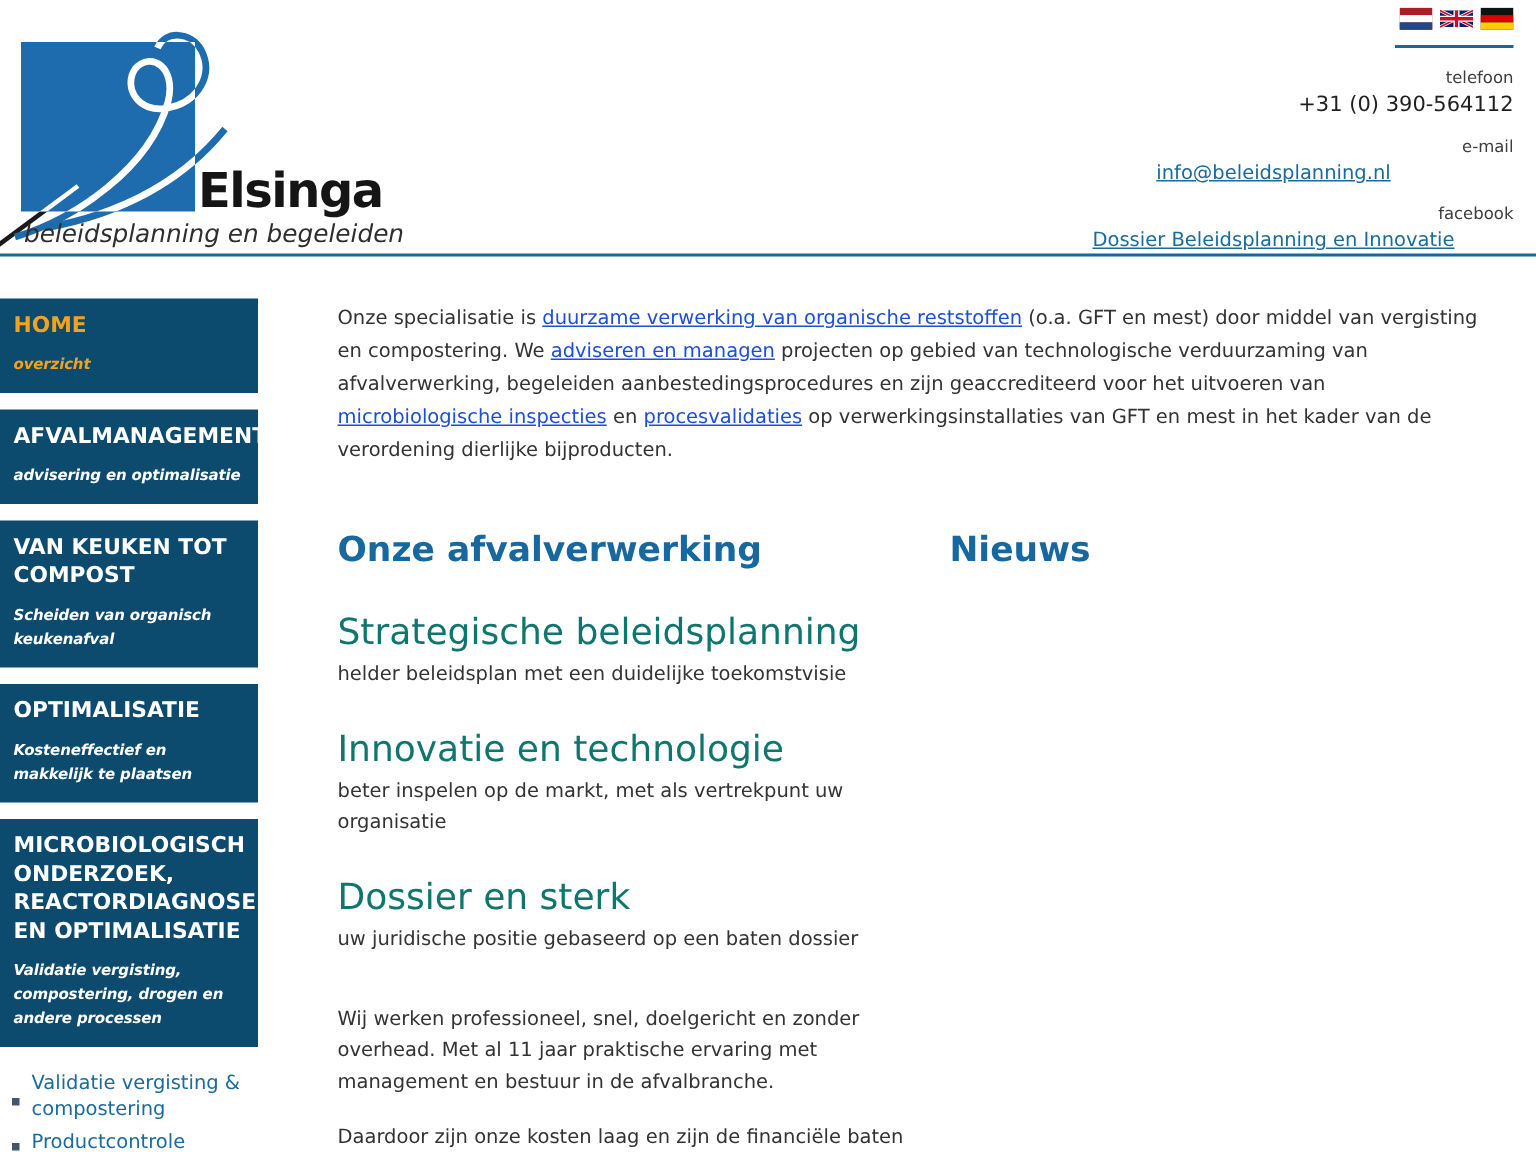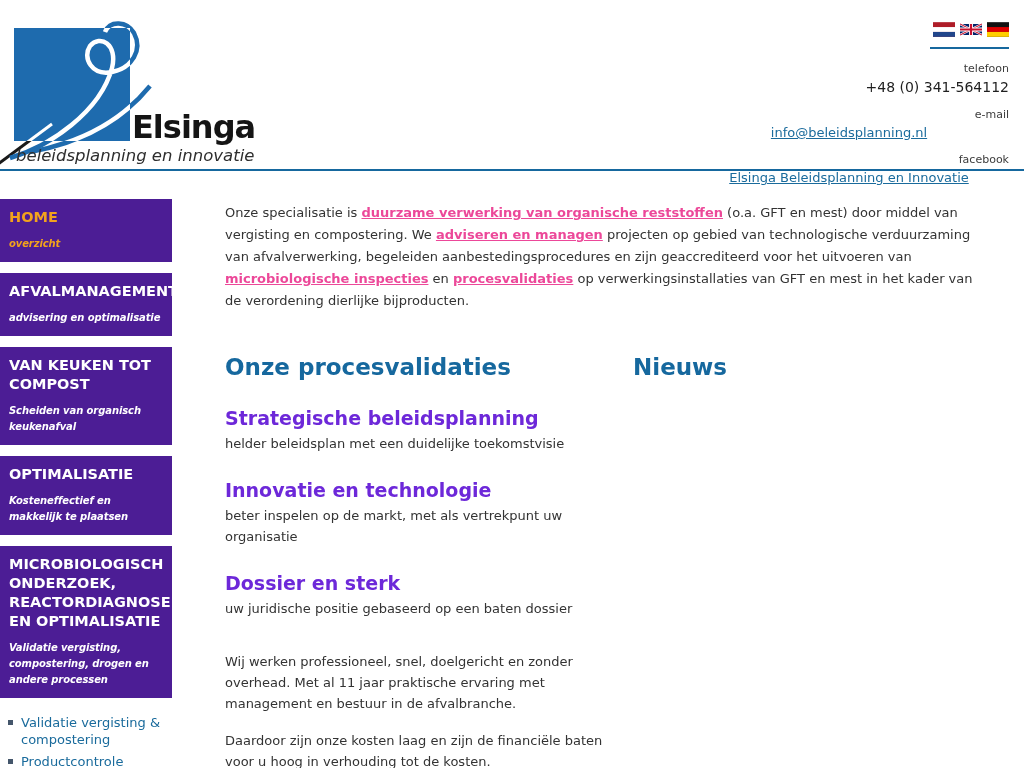--- a/index.html
+++ b/index.html
@@ -9,52 +9,52 @@
   
   .header { position: relative; height: 171px; background: #fff;
     border-bottom: 2px solid #16689E; }
   .logo { position: absolute; left: 0; top: 0; width: 280px; height: 210px; cursor: pointer; }
   .logo svg { position: absolute; left: 0; top: 0; }
   .logo-name { position: absolute; left: 132px; top: 108px; font-size: 32px;
     font-weight: bold; color: #151515; letter-spacing: -1px; }
   .logo-tagline { position: absolute; left: 16px; top: 146px; font-size: 16.5px;
     font-style: italic; color: #2e2e2e; white-space: nowrap; }
 
-  .header-right { position: absolute; top: 22px; right: 15px; width: 320px; text-align: right; }
+  .header-right { position: absolute; top: 5px; right: 15px; width: 320px; text-align: right; }
   .flags { display: flex; gap: 5px; justify-content: flex-end; }
   .flag { width: 22px; height: 15px; display: block; cursor: pointer; }
   .flag-rule { height: 2px; background: #16689E; width: 79px; margin: 10px 0 0 auto; }
   .contact-label { font-size: 11px; color: #3c3c3c; margin-top: 13px; }
   .contact-value { font-size: 14px; color: #1f1f1f; margin-top: 4px; }
   .contact-link { display: block; font-size: 13px; color: #1A6B9C;
     text-decoration: underline; margin-top: 4px; cursor: pointer; text-align: center; }
 
   
   .content { display: flex; }
   .sidebar { width: 172px; flex: none; padding-top: 28px; }
-  .nav-box { display: block; background: #4c1d95; margin-bottom: 11px;
+  .nav-box { display: block; background: #0c4a6e; margin-bottom: 11px;
     padding: 9px 9px 10px 9px; text-decoration: none; cursor: pointer; }
   .nav-title { color: #fff; font-weight: bold; font-size: 14.5px; line-height: 19px; }
   .nav-sub { margin-top: 9px; color: #fff; font-size: 10px; font-style: italic;
     font-weight: bold; line-height: 16px; letter-spacing: -0.1px; }
   .nav-box.active .nav-title, .nav-box.active .nav-sub { color: #F2A21D; }
   .sub-links { list-style: none; margin-top: 16px; padding-left: 8px; }
-  .sub-links li { display: flex; margin-bottom: 5px; }
+  .sub-links li { display: flex; margin-bottom: 5px; align-items: center; }
   .bullet { width: 5px; height: 5px; background: #44566b; flex: none; margin: 6px 8px 0 0; }
   .sub-link { color: #1A6B9C; font-size: 13px; line-height: 17px;
     text-decoration: none; cursor: pointer; }
 
   .main { margin-left: 53px; padding-top: 31px; width: 768px; }
   .intro { font-size: 13px; line-height: 22px; color: #333; width: 765px; }
-  .intro a { color: #ec4899; font-weight: bold; text-decoration: underline; cursor: pointer; }
+  .intro a { color: #1d4ed8; font-weight: normal; text-decoration: underline; cursor: pointer; }
   .cols { display: flex; margin-top: 42px; }
   .col-left { width: 408px; flex: none; }
   .col-right { flex: 1; }
   h1 { font-size: 23px; color: #16689E; font-weight: bold; }
-  h2 { font-size: 19px; color: #6d28d9; font-weight: bold; margin-top: 25px; }
+  h2 { font-size: 24px; color: #0f766e; font-weight: normal; margin-top: 25px; }
   .first-h2 { margin-top: 27px; }
   .desc, .para { font-size: 13px; line-height: 21px; color: #333; max-width: 402px; margin-top: 4px; }
   .para { margin-top: 16px; }
   .gap-top { margin-top: 32px; }
 </style>
 </head>
 <body>
 
 <div class="header">
   <div class="logo">
@@ -70,21 +70,21 @@
         <path d="M30 152 C 85 142 124 118 150 86"></path>
       </g>
       <rect x="14" y="28" width="116" height="113" fill="#1E6BAE"></rect>
       <g clip-path="url(#sq)" stroke="#ffffff" stroke-width="4.5" fill="none">
         <path d="M-6 167 L52 124" stroke-width="3"></path>
         <path d="M10 158 C 50 146 100 112 112 68 C 118 44 100 34 90 46 C 82 58 92 76 112 72 C 132 68 143 50 134 33 C 127 21 110 20 105 32"></path>
         <path d="M30 152 C 85 142 124 118 150 86"></path>
       </g>
     </svg>
     <div class="logo-name">Elsinga</div>
-    <div class="logo-tagline">beleidsplanning en innovatie</div>
+    <div class="logo-tagline">beleidsplanning en begeleiden</div>
   </div>
 
   <div class="header-right">
     <div class="flags">
       <svg class="flag" viewBox="0 0 3 2">
         <rect width="3" height="2" fill="#AE1C28"></rect>
           <rect y="0.667" width="3" height="0.666" fill="#fff"></rect>
           <rect y="1.333" width="3" height="0.667" fill="#21468B"></rect>
       </svg>
       <svg class="flag" viewBox="0 0 60 30">
@@ -95,25 +95,25 @@
         <path d="M30,0 V30 M0,15 H60" stroke="#C8102E" stroke-width="6"></path>
       </svg>
       <svg class="flag" viewBox="0 0 3 2">
         <rect width="3" height="2" fill="#111"></rect>
           <rect y="0.667" width="3" height="0.666" fill="#DD0000"></rect>
           <rect y="1.333" width="3" height="0.667" fill="#FFCE00"></rect>
       </svg>
     </div>
     <div class="flag-rule"></div>
     <div class="contact-label">telefoon</div>
-    <div class="contact-value">+48 (0) 341-564112</div>
+    <div class="contact-value">+31 (0) 390-564112</div>
     <div class="contact-label">e-mail</div>
     <a class="contact-link">info@beleidsplanning.nl</a>
     <div class="contact-label">facebook</div>
-    <a class="contact-link">Elsinga Beleidsplanning en Innovatie</a>
+    <a class="contact-link">Dossier Beleidsplanning en Innovatie</a>
   </div>
 </div>
 
 <div class="content">
   <aside class="sidebar">
     <a class="nav-box active">
       <div class="nav-title">HOME</div>
       <div class="nav-sub">overzicht</div>
     </a>
     <a class="nav-box">
@@ -143,21 +143,21 @@
         </li>
 
     </ul>
   </aside>
 
   <main class="main">
     <p class="intro"><span>Onze specialisatie is </span><a>duurzame verwerking van organische reststoffen</a><span> (o.a. GFT en mest) door middel van vergisting en compostering. We </span><a>adviseren en managen</a><span> projecten op gebied van technologische verduurzaming van afvalverwerking, begeleiden aanbestedingsprocedures en zijn geaccrediteerd voor het uitvoeren van </span><a>microbiologische inspecties</a><span> en </span><a>procesvalidaties</a><span> op verwerkingsinstallaties van GFT en mest in het kader van de verordening dierlijke bijproducten.</span></p>
 
     <div class="cols">
       <div class="col-left">
-        <h1>Onze procesvalidaties</h1>
+        <h1>Onze afvalverwerking</h1>
 
         <h2 class="first-h2">Strategische beleidsplanning</h2>
         <p class="desc">helder beleidsplan met een duidelijke toekomstvisie</p>
 
         <h2>Innovatie en technologie</h2>
         <p class="desc">beter inspelen op de markt, met als vertrekpunt uw organisatie</p>
 
         <h2>Dossier en sterk</h2>
         <p class="desc">uw juridische positie gebaseerd op een baten dossier</p>
 

